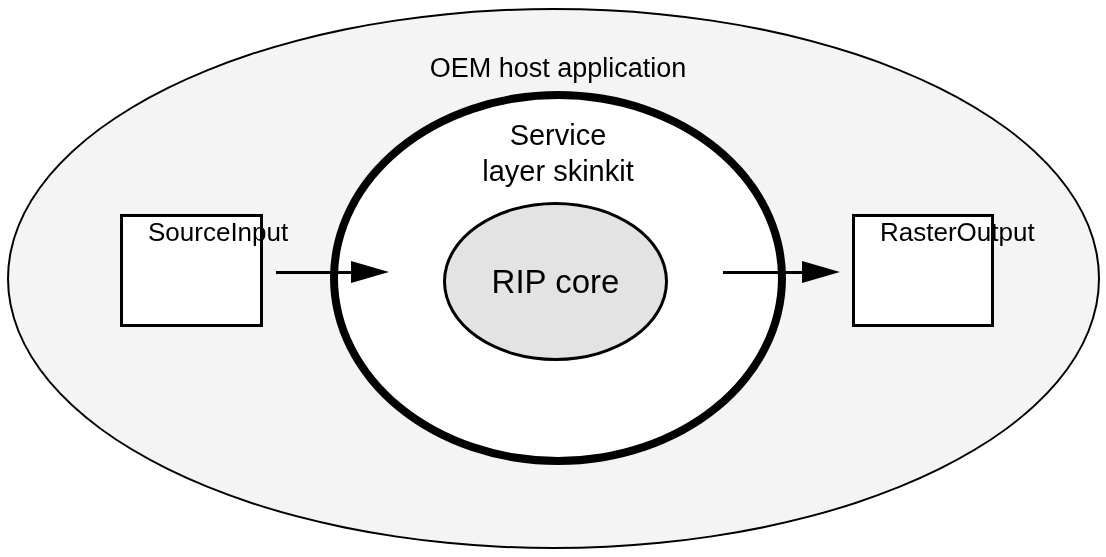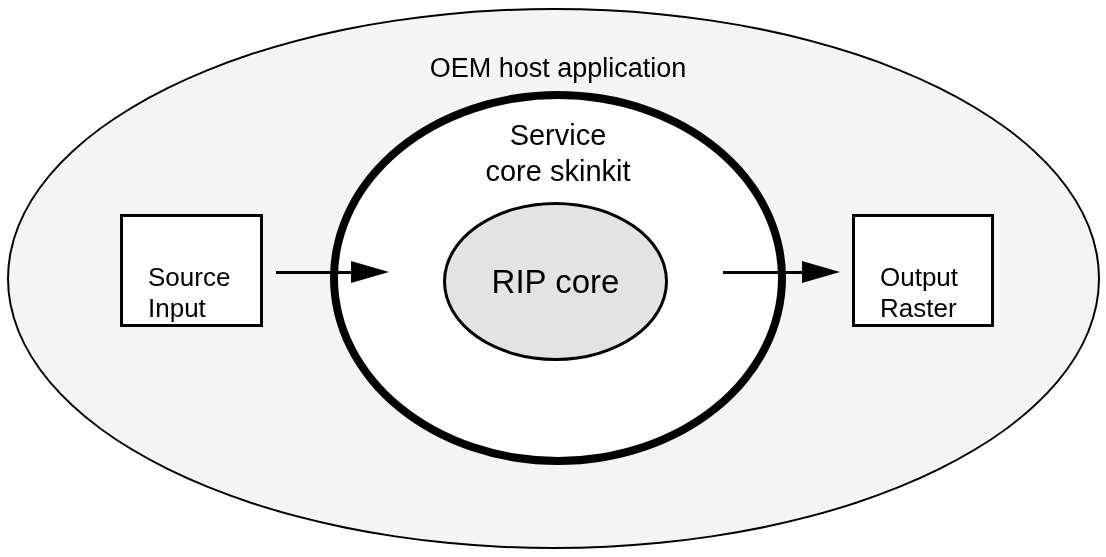--- a/index.html
+++ b/index.html
@@ -74,22 +74,22 @@
     font-size: 33px;
   }
   .node-box {
     position: absolute;
     top: 214px;
     height: 113px;
     border: 3px solid var(--stroke, #000);
     background: #ffffff;
     box-sizing: border-box;
     display: flex;
-    flex-direction: column;
-    justify-content: flex-end;
+    flex-direction: row;
+    justify-content: space-between;
     padding-left: 25px;
     font-size: 26px;
     line-height: 31px;
   }
   .box-left  { left: 120px; width: 143px; }
   .box-right { left: 852px; width: 142px; }
   .arrow-line {
     position: absolute;
     top: 271px;
     height: 3px;
@@ -115,35 +115,35 @@
 <div class="canvas">
 
   <div class="outer-ellipse"></div>
 
   <div class="outer-label">OEM host application</div>
 
   <div class="service-ring"></div>
 
   <div class="ring-label">
     <div>Service</div>
-    <div>core skinkit</div>
+    <div>layer skinkit</div>
   </div>
 
   <div class="core-ellipse">
     <span>RIP core</span>
   </div>
 
   <div class="node-box box-left">
     <div>Source</div>
     <div>Input</div>
   </div>
 
   <div class="node-box box-right">
+    <div>Raster</div>
     <div>Output</div>
-    <div>Raster</div>
   </div>
 
   <div class="arrow-line arrow-line-left"></div>
   <div class="arrow-head arrow-head-left"></div>
 
   <div class="arrow-line arrow-line-right"></div>
   <div class="arrow-head arrow-head-right"></div>
 
 </div>
 

